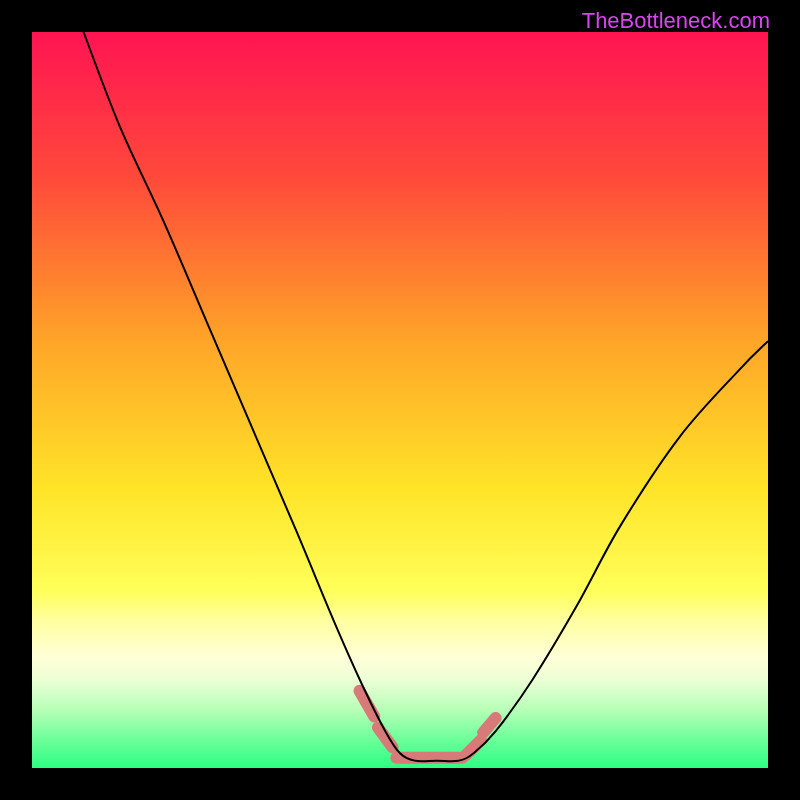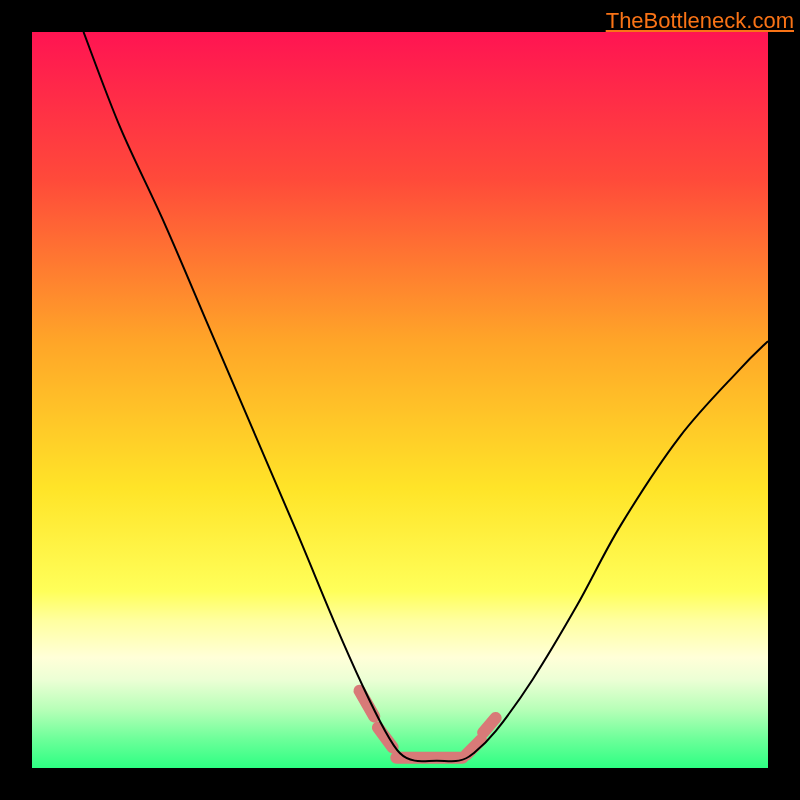--- a/index.html
+++ b/index.html
@@ -7,25 +7,24 @@
     padding: 0;
     width: 800px;
     height: 800px;
     background: #000000;
     position: relative;
     font-family: Arial, Helvetica, sans-serif;
   }
   .watermark {
     position: absolute;
     top: 8px;
-    right: 6px;
-    color: #f97316;
+    right: 30px;
+    color: #d946ef;
     font-size: 22px;
     z-index: 10;
-    text-decoration: underline;
   }
   .plot-area {
     position: absolute;
     left: 32px;
     top: 32px;
     width: 736px;
     height: 736px;
   }
   svg {
     display: block;

